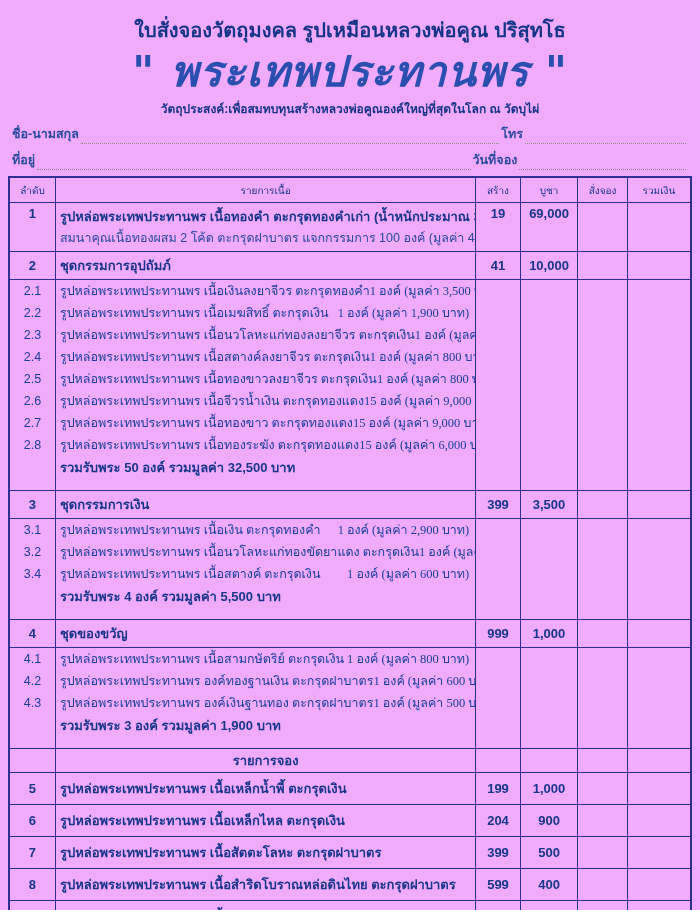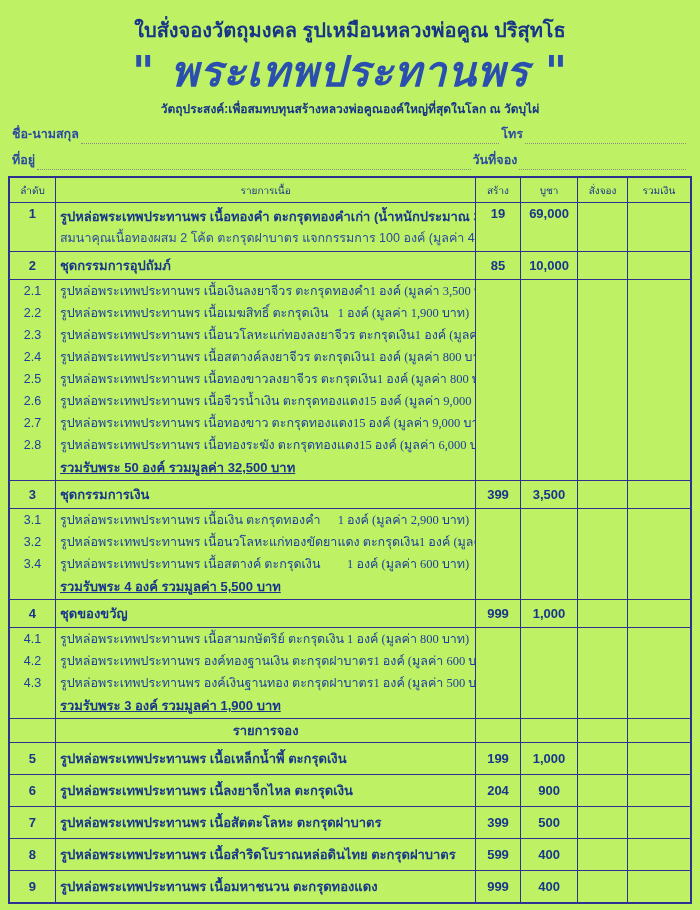--- a/index.html
+++ b/index.html
@@ -1,20 +1,20 @@
 <!DOCTYPE html>
 <html><head>
 <meta charset="utf-8">
 <style>
   html,body{margin:0;padding:0;background:#e9e9e6;}
   .page{
     position:relative;
     width:700px;height:910px;
     margin:0 auto;
-    background:#bef264;
+    background:#f0abfc;
     font-family:"Liberation Sans","DejaVu Sans",sans-serif;
     color:#1c3f9e;
     overflow:hidden;
     box-sizing:border-box;
     padding:10px 8px 0 8px;
   }
   
   .hdr{text-align:center;}
   .hdr-line1{font-size:20px;font-weight:bold;color:#173588;margin:4px 0 0 0;}
   .hdr-main{
@@ -51,21 +51,21 @@
   .c-order{width:49px;text-align:center;}
   .c-total{width:63px;text-align:center;}
   tr.row-main td{border-top:1.5px solid #2e3192;border-bottom:1.5px solid #2e3192;}
   tr.row-section td{border-top:1.5px solid #2e3192;border-bottom:1.5px solid #2e3192;}
   tr.row-main td{padding-top:3px;padding-bottom:3px;}
   tr.row-big td{padding-top:5px;padding-bottom:5px;}
   tr.row-main .c-no,tr.row-main .c-item,tr.row-main .c-built,tr.row-main .c-price{font-weight:bold;color:#18368c;}
   tr.row-sub td{border-top:none;border-bottom:none;padding-top:1px;padding-bottom:1px;}
   tr.row-sub .c-no{font-size:12.5px;}
   tr.row-sub .c-item{font-size:12.5px;}
-  tr.row-summary td{border-top:none;padding-top:1px;padding-bottom:2px;text-decoration:underline;}
+  tr.row-summary td{border-top:none;padding-top:1px;padding-bottom:12px;}
   tr.row-summary .c-item{font-weight:bold;color:#18368c;}
   tr.row-section .c-item{text-align:center;font-weight:bold;color:#18368c;}
   .item-flex{display:flex;justify-content:space-between;align-items:baseline;font-family:Liberation Serif, serif;}
   .item-flex .qty{white-space:nowrap;padding-right:2px;}
   .item-note{font-weight:normal;font-size:12.5px;color:#2a4aa0;padding-top:1px;}
   tr.row-first td{vertical-align:top;}
 </style>
 </head>
 <body>
 
@@ -119,21 +119,21 @@
           <td class="c-built">19</td>
           <td class="c-price">69,000</td>
           <td class="c-order"></td>
           <td class="c-total"></td>
         </tr>
         <tr class="row-main">
           <td class="c-no">2</td>
           <td class="c-item">
             <div>ชุดกรรมการอุปถัมภ์</div>
           </td>
-          <td class="c-built">85</td>
+          <td class="c-built">41</td>
           <td class="c-price">10,000</td>
           <td class="c-order"></td>
           <td class="c-total"></td>
         </tr>
         <tr class="row-sub">
           <td class="c-no">2.1</td>
           <td class="c-item">
             <div class="item-flex">
               <span>รูปหล่อพระเทพประทานพร เนื้อเงินลงยาจีวร ตะกรุดทองคำ</span>
               <span class="qty">1 องค์ (มูลค่า 3,500 บาท)</span>
@@ -379,21 +379,21 @@
             <div>รูปหล่อพระเทพประทานพร เนื้อเหล็กน้ำพี้ ตะกรุดเงิน</div>
           </td>
           <td class="c-built">199</td>
           <td class="c-price">1,000</td>
           <td class="c-order"></td>
           <td class="c-total"></td>
         </tr>
         <tr class="row-main row-big">
           <td class="c-no">6</td>
           <td class="c-item">
-            <div>รูปหล่อพระเทพประทานพร เนื้ลงยาจ็กไหล ตะกรุดเงิน</div>
+            <div>รูปหล่อพระเทพประทานพร เนื้อเหล็กไหล ตะกรุดเงิน</div>
           </td>
           <td class="c-built">204</td>
           <td class="c-price">900</td>
           <td class="c-order"></td>
           <td class="c-total"></td>
         </tr>
         <tr class="row-main row-big">
           <td class="c-no">7</td>
           <td class="c-item">
             <div>รูปหล่อพระเทพประทานพร เนื้อสัตตะโลหะ  ตะกรุดฝาบาตร</div>

